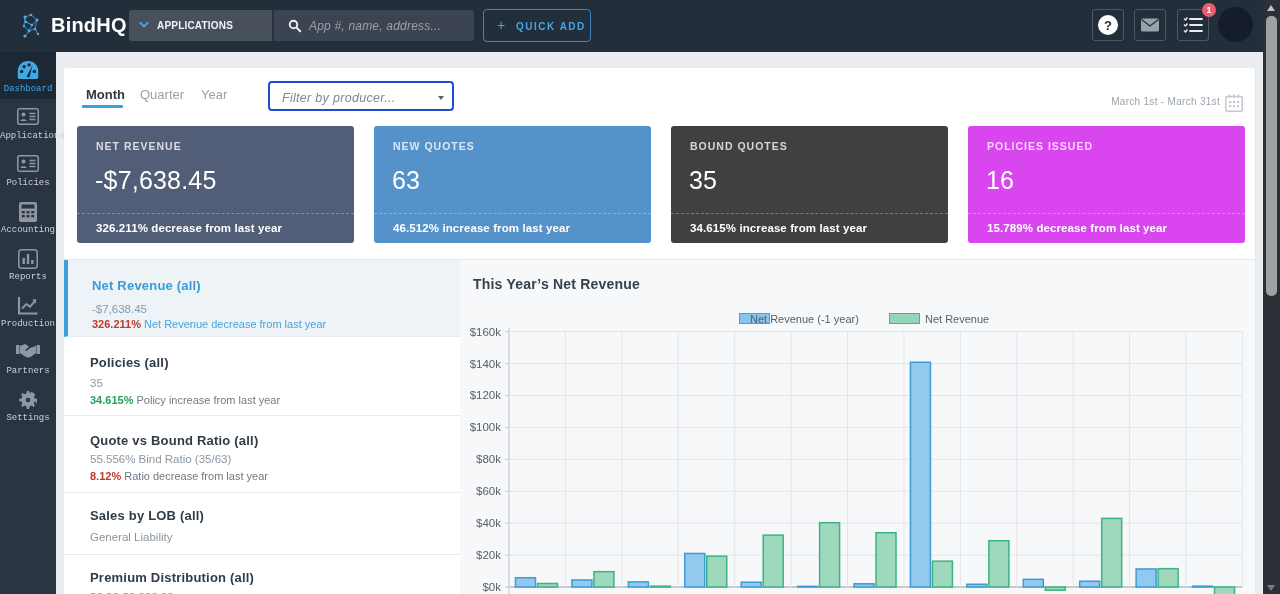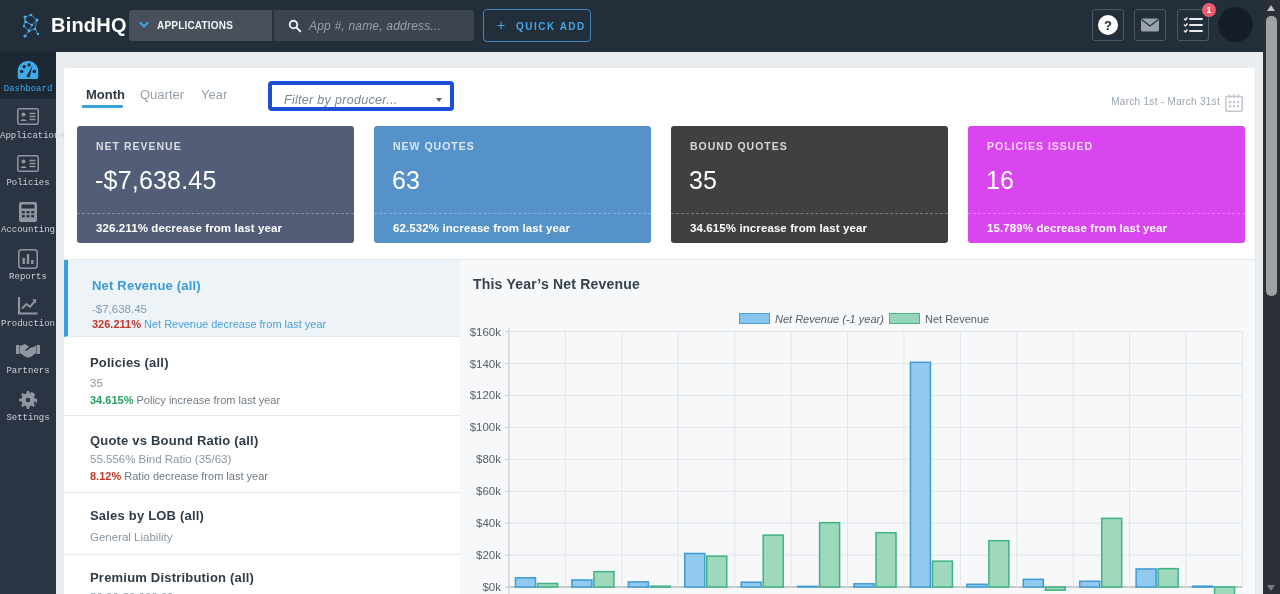--- a/index.html
+++ b/index.html
@@ -38,21 +38,21 @@
 
 
 #card { left:64px; top:68px; width:1191px; height:526px; background:#fff; border-radius:3px 3px 0 0; box-shadow:0 1px 2px rgba(0,0,0,0.06); }
 
 
 .tab { position:absolute; top:87px; font-size:13px; }
 #tabM { left:86px; color:#2e3944; font-weight:700; }
 #tabQ { left:140px; color:#98a2ab; }
 #tabY { left:201px; color:#98a2ab; }
 #tabunder { left:82px; top:105px; width:41px; height:3px; background:#3aa0dc; border-radius:1px; }
-#selbox { left:268px; top:81px; width:186px; height:30px; background:#fff; border:4px solid #1d4ed8; border-radius:4px; }
+#selbox { left:268px; top:81px; width:186px; height:30px; background:#fff; border:2px solid #1d4ed8; border-radius:4px; }
 #selbox .t { position:absolute; left:12px; top:8px; font-size:12.5px; font-style:italic; color:#7c8791; letter-spacing:0.3px; }
 #selbox .c { position:absolute; right:8px; top:13px; width:0; height:0; border-left:3.5px solid transparent; border-right:3.5px solid transparent; border-top:4.5px solid #5a6168; }
 #daterange { left:900px; top:96px; width:320px; text-align:right; font-size:10px; color:#9aa4ad; letter-spacing:0.3px; }
 #calicon { left:1225px; top:94px; }
 
 
 .stat { position:absolute; top:126px; width:277px; height:117px; border-radius:3px; }
 #st1 { left:77px;  background:#525e77; }
 #st2 { left:374px; background:#5592c9; }
 #st3 { left:671px; background:#404040; }
@@ -79,21 +79,21 @@
 #row4 { top:493px; height:62px; }
 #row5 { top:555px; height:39px; border-bottom:none; }
 .pctred { color:#c0392b; font-weight:700; }
 .pctgrn { color:#27a05e; font-weight:700; }
 
 #charttitle { left:473px; top:276px; font-size:14px; font-weight:700; color:#35414d; letter-spacing:0.2px; }
 .legsw { position:absolute; top:313px; width:31px; height:11px; }
 #lsw1 { left:739px; background:#88c5ee; border:1.5px solid #4a9fd8; }
 #lsw2 { left:889px; background:#95d6b8; border:1.5px solid #46b388; }
 .legtx { position:absolute; top:313px; font-size:11px; color:#555f68; }
-#ltx1 { left:775px;font-style:italic; } #ltx2 { left:925px; }
+#ltx1 { left:750px; } #ltx2 { left:925px; }
 
 
 #sbar { left:1263px; top:0; width:17px; height:594px; background:#2b2f36; }
 #sbar .thumb { position:absolute; left:3px; top:16px; width:11px; height:280px; background:#9fa1a3; border-radius:5px; }
 #sbar .up { position:absolute; left:4px; top:5px; width:0; height:0; border-left:4.5px solid transparent; border-right:4.5px solid transparent; border-bottom:6px solid #bfc1c4; }
 #sbar .dn { position:absolute; left:4px; bottom:3px; width:0; height:0; border-left:4.5px solid transparent; border-right:4.5px solid transparent; border-top:6px solid #787c82; }
 </style>
 </head>
 <body>
 <div class="abs" id="navbar"></div>
@@ -283,21 +283,21 @@
 <div class="abs stat" id="st1">
     <div class="lab">NET REVENUE</div>
     <div class="val">-$7,638.45</div>
     <div class="div"></div>
     <div class="foot">326.211% decrease from last year</div>
   </div>
 <div class="abs stat" id="st2">
     <div class="lab">NEW QUOTES</div>
     <div class="val">63</div>
     <div class="div"></div>
-    <div class="foot">62.532% increase from last year</div>
+    <div class="foot">46.512% increase from last year</div>
   </div>
 <div class="abs stat" id="st3">
     <div class="lab">BOUND QUOTES</div>
     <div class="val">35</div>
     <div class="div"></div>
     <div class="foot">34.615% increase from last year</div>
   </div>
 <div class="abs stat" id="st4">
     <div class="lab">POLICIES ISSUED</div>
     <div class="val">16</div>

